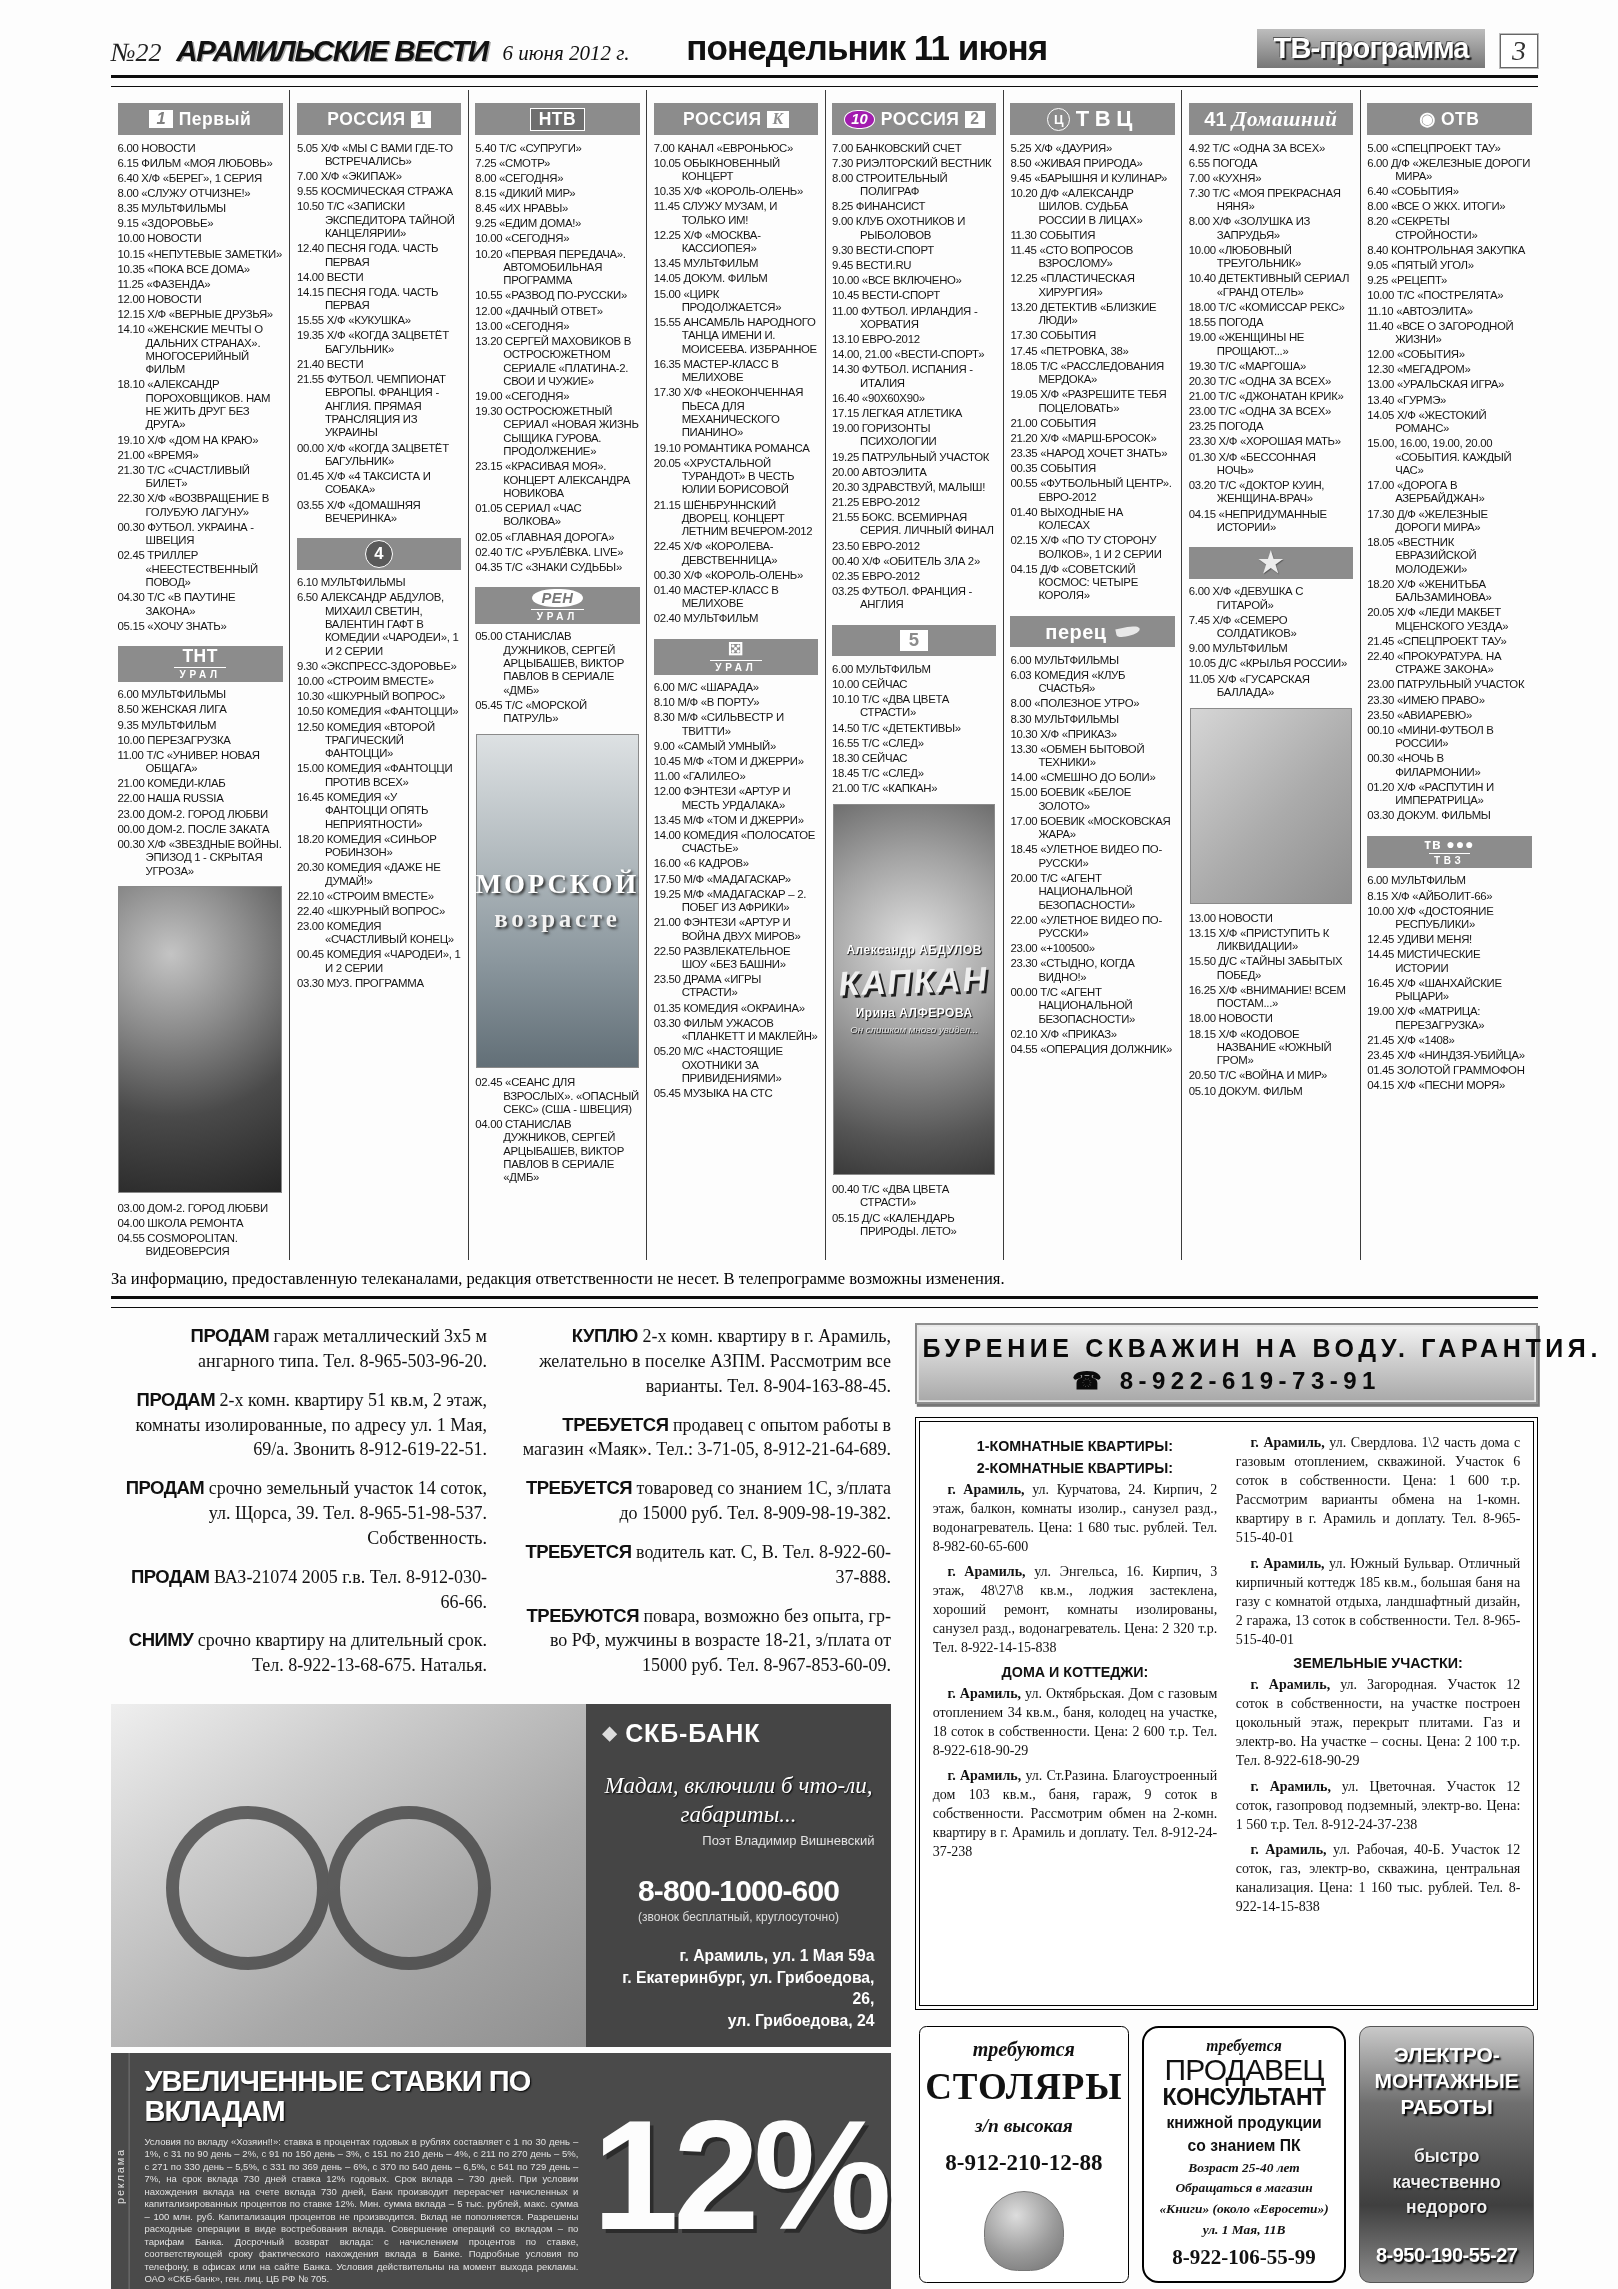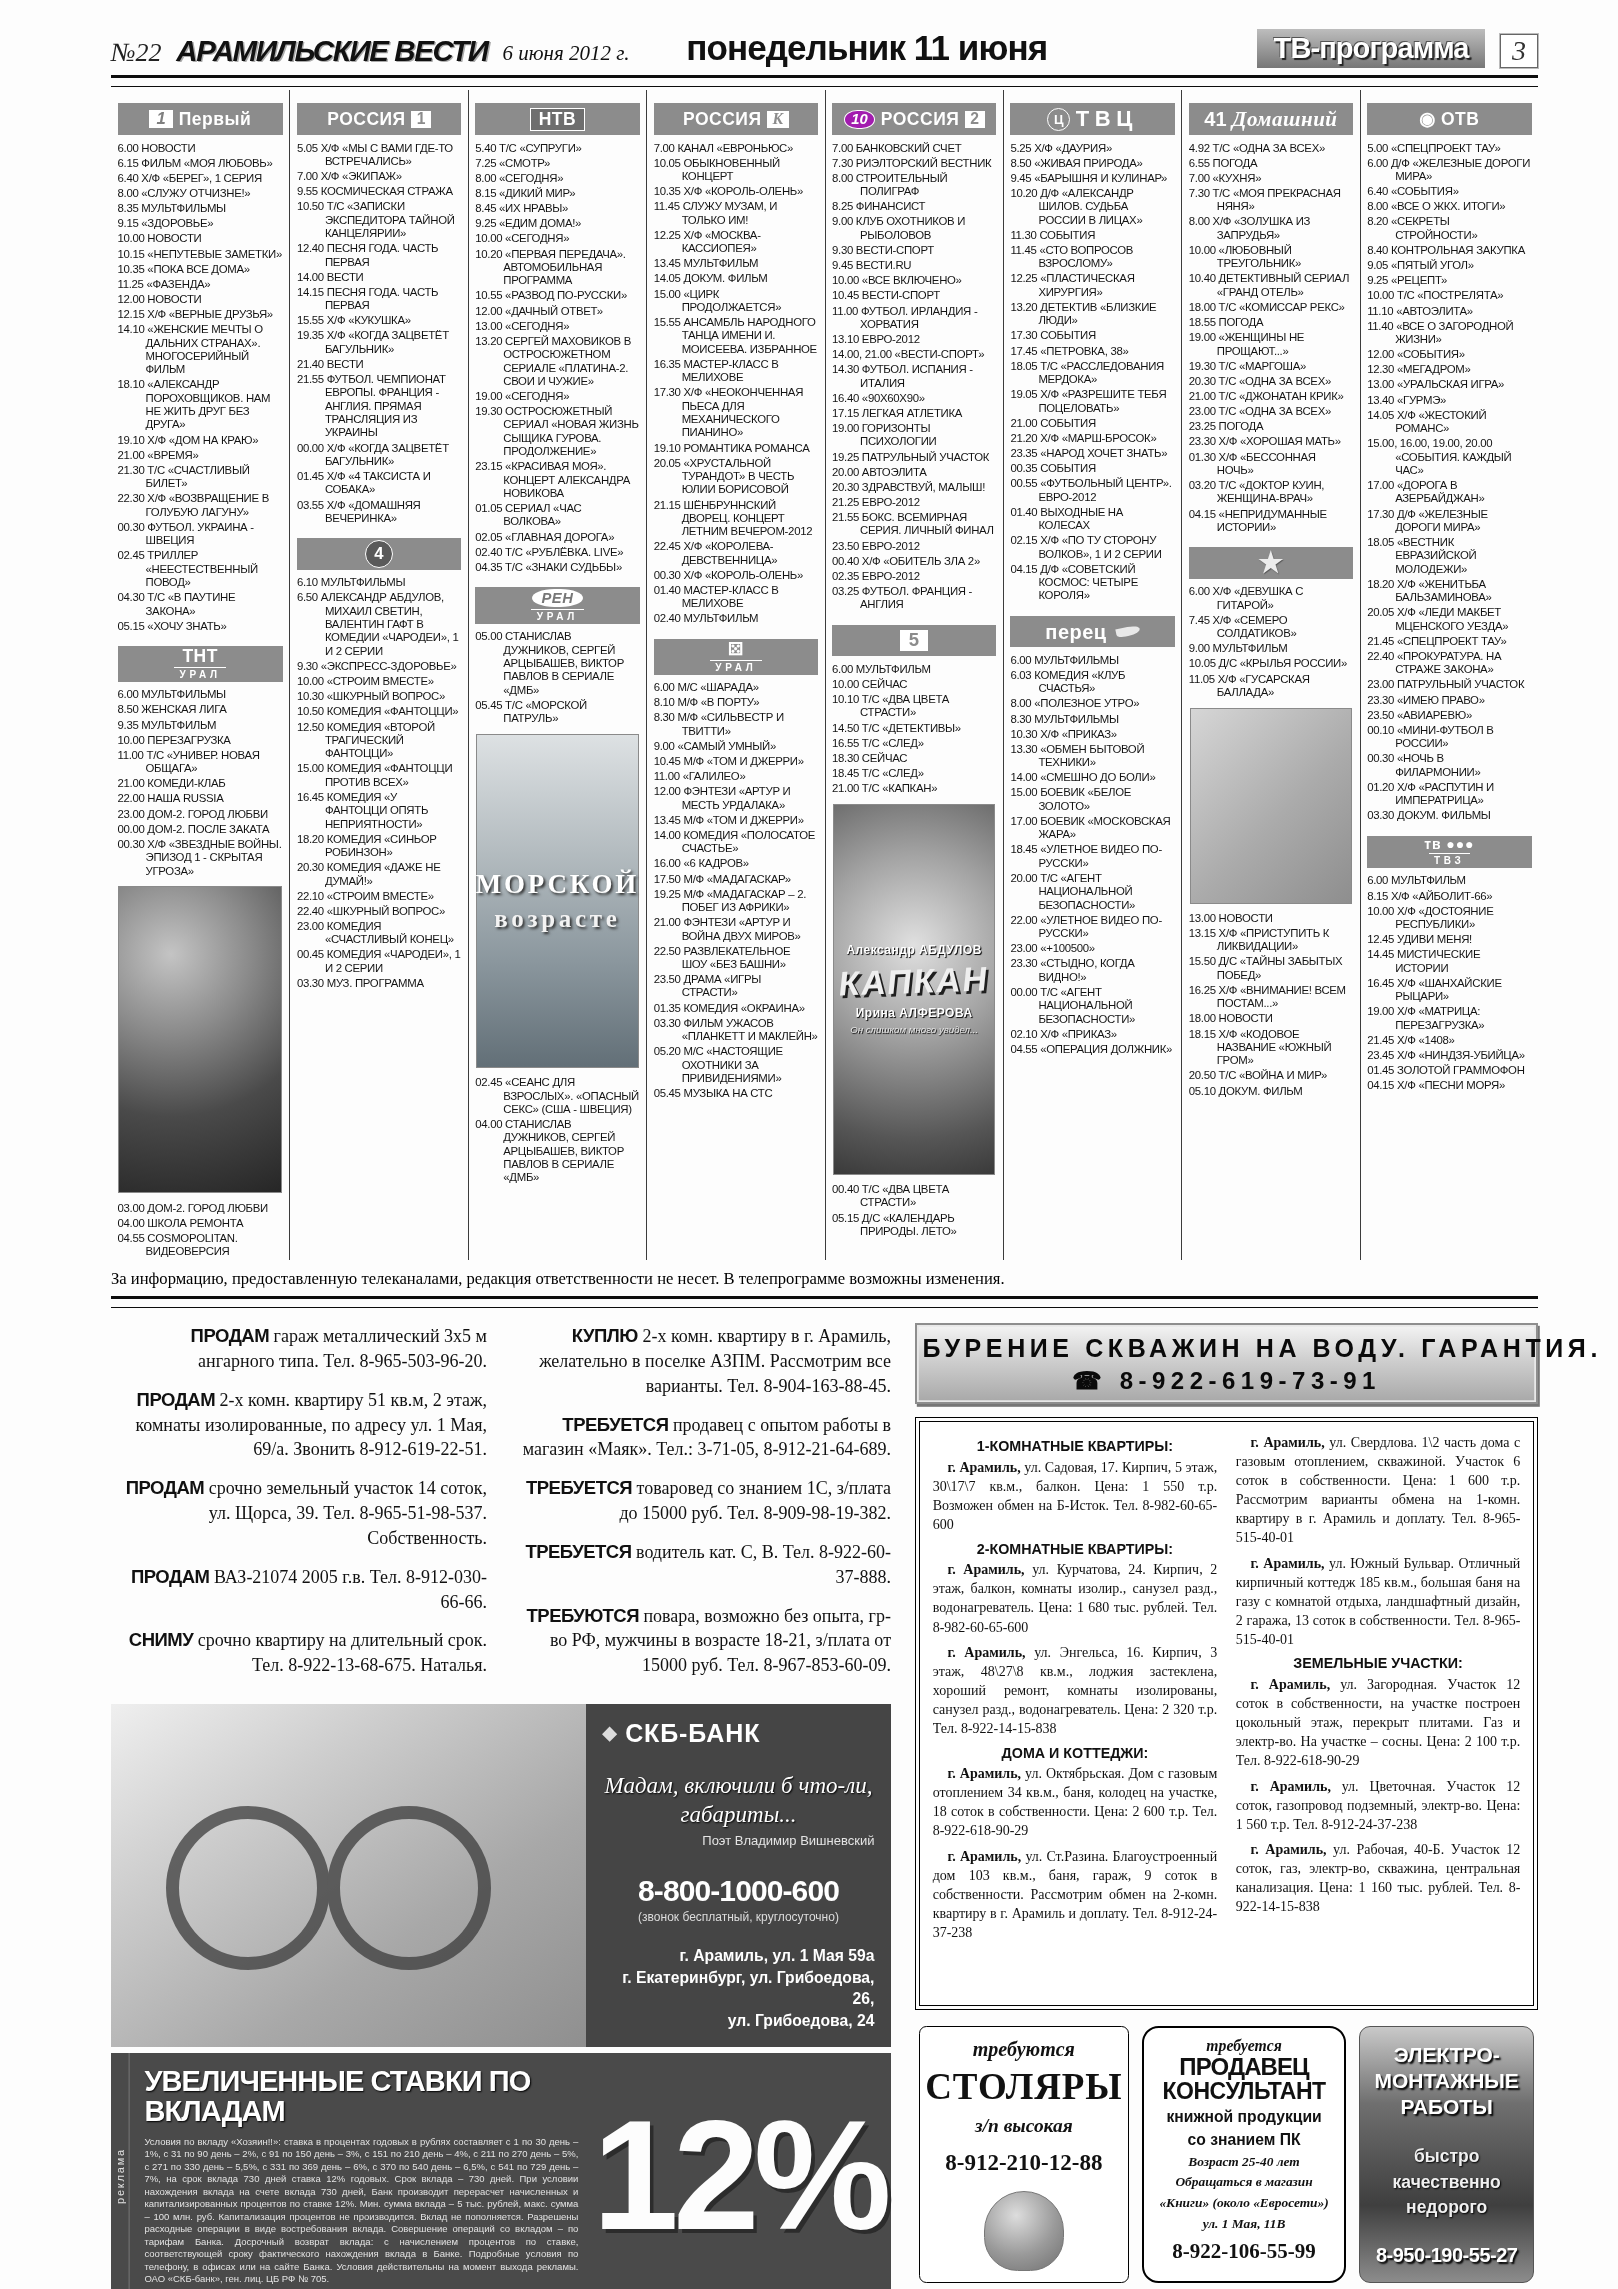--- a/index.html
+++ b/index.html
@@ -127,21 +127,21 @@
   .ads-row{display:flex;gap:13px;margin:20px 3.7px 0}
   .ad{box-sizing:border-box;text-align:center}
   .ad-carp{flex:1;border:1.8px solid #000;border-radius:7.4px;padding:11px 5.5px;background:#fff}
   .ad-pre{font-family:"Liberation Serif",serif;font-style:italic;font-weight:bold;font-size:20px}
   .ad-carp-title{font-family:"Liberation Serif",serif;font-weight:bold;font-size:37px;letter-spacing:0.9px;margin-top:3.7px}
   .ad-carp-note{font-family:"Liberation Serif",serif;font-style:italic;font-weight:bold;font-size:19.4px;margin-top:7.4px}
   .ad-carp-phone{font-family:"Liberation Serif",serif;font-weight:bold;font-size:23px;margin-top:13px}
   .worker{width:78px;height:78px;margin:14.8px auto 0;border-radius:50% 50% 42% 42%;
           background:radial-gradient(circle at 40% 30%,#ddd,#9a9a9a 55%,#6f6f6f);border:0.9px solid #777}
   .ad-sell{flex:1.05;border:2.8px solid #000;border-radius:16.6px;padding:9.2px 7.4px;background:#fff}
-  .ad-sell .t1{font-size:24px;font-weight:bold;letter-spacing:-0.9px;line-height:1}
+  .ad-sell .t1{font-size:30px;font-weight:normal;letter-spacing:-0.9px;line-height:1}
   .ad-sell .t2{font-size:23px;font-weight:bold;letter-spacing:-0.5px;line-height:1.1}
   .ad-sell .ln{font-size:15.7px;font-weight:bold;line-height:1.25;margin-top:2.8px}
   .ad-sell .it{font-family:"Liberation Serif",serif;font-style:italic;font-weight:bold;font-size:13.4px;margin-top:4.6px}
   .ad-sell .ph{font-family:"Liberation Serif",serif;font-weight:bold;font-size:21px;margin-top:7.4px}
   .ad-el{flex:0.92;border-radius:11px;padding:14.8px 5.5px;color:#fff;
          background:linear-gradient(180deg,#c9c9c9 0%,#6f6f6f 30%,#3f3f3f 70%,#8c8c8c 100%);
          border:0.9px solid #555;display:flex;flex-direction:column;justify-content:space-between}
   .ad-el .t{font-size:21px;font-weight:bold;line-height:1.25;text-shadow:1.8px 1.8px 1.8px #000}
   .ad-el .n{font-size:17.5px;font-weight:bold;color:#f0f0f0;line-height:1.45;text-shadow:0.9px 0.9px 1.8px #000}
   .ad-el .ph{font-size:20px;font-weight:bold;letter-spacing:-0.5px;text-shadow:1.8px 1.8px 1.8px #000}
@@ -613,21 +613,20 @@
 
       <div class="bottom-right">
         <div class="drill">
           <div class="drill1">БУРЕНИЕ СКВАЖИН НА ВОДУ. ГАРАНТИЯ.</div>
           <div class="drill2">☎ 8-922-619-73-91</div>
         </div>
 
         <div class="realty">
           <div class="re-col" id="re-1">
               <div class="re-h">1-КОМНАТНЫЕ КВАРТИРЫ:</div>
-              <p class="re-item"><span class="re-lead">г. Арамиль,</span> ул. Садовая, 17. Кирпич, 5 этаж, 30\17\7 кв.м., балкон. Цена: 1 550 т.р. Возможен обмен на Б-Исток. Тел. 8-982-60-65-600</p>
               <div class="re-h">2-КОМНАТНЫЕ КВАРТИРЫ:</div>
               <p class="re-item"><span class="re-lead">г. Арамиль,</span> ул. Курчатова, 24. Кирпич, 2 этаж, балкон, комнаты изолир., санузел разд., водонагреватель. Цена: 1 680 тыс. рублей. Тел. 8-982-60-65-600</p>
               <p class="re-item"><span class="re-lead">г. Арамиль,</span> ул. Энгельса, 16. Кирпич, 3 этаж, 48\27\8 кв.м., лоджия застеклена, хороший ремонт, комнаты изолированы, санузел разд., водонагреватель. Цена: 2 320 т.р. Тел. 8-922-14-15-838</p>
               <div class="re-h">ДОМА И КОТТЕДЖИ:</div>
               <p class="re-item"><span class="re-lead">г. Арамиль,</span> ул. Октябрьская. Дом с газовым отоплением 34 кв.м., баня, колодец на участке, 18 соток в собственности. Цена: 2 600 т.р. Тел. 8-922-618-90-29</p>
               <p class="re-item"><span class="re-lead">г. Арамиль,</span> ул. Ст.Разина. Благоустроенный дом 103 кв.м., баня, гараж, 9 соток в собственности. Рассмотрим обмен на 2-комн. квартиру в г. Арамиль и доплату. Тел. 8-912-24-37-238</p>
             </div>
           <div class="re-col" id="re-2">
               <p class="re-item"><span class="re-lead">г. Арамиль,</span> ул. Свердлова. 1\2 часть дома с газовым отоплением, скважиной. Участок 6 соток в собственности. Цена: 1 600 т.р. Рассмотрим варианты обмена на 1-комн. квартиру в г. Арамиль и доплату. Тел. 8-965-515-40-01</p>
               <p class="re-item"><span class="re-lead">г. Арамиль,</span> ул. Южный Бульвар. Отличный кирпичный коттедж 185 кв.м., большая баня на газу с комнатой отдыха, ландшафтный дизайн, 2 гаража, 13 соток в собственности. Тел. 8-965-515-40-01</p>

